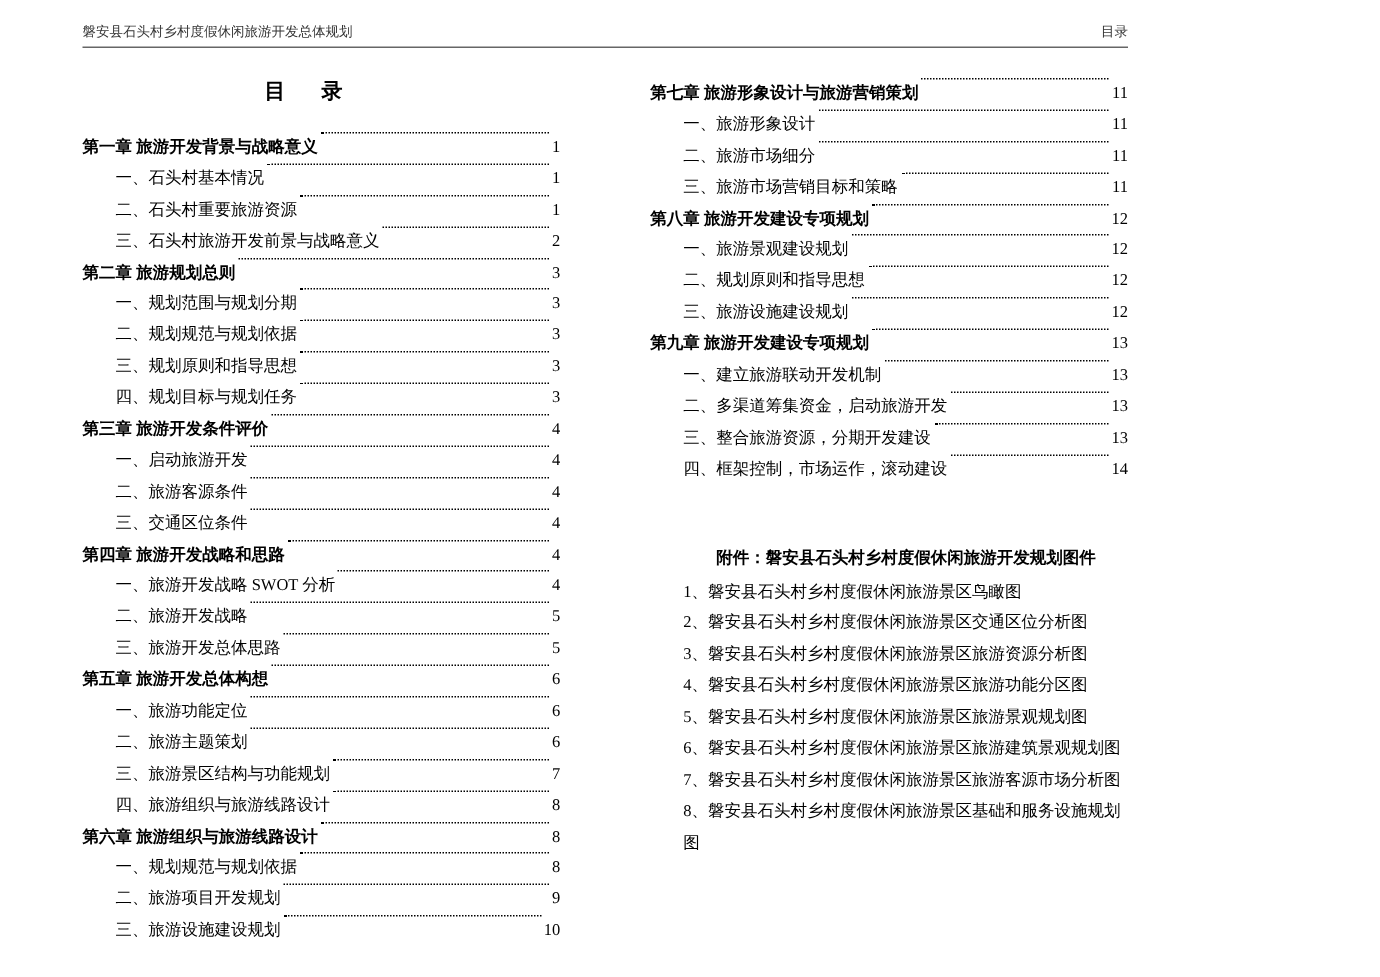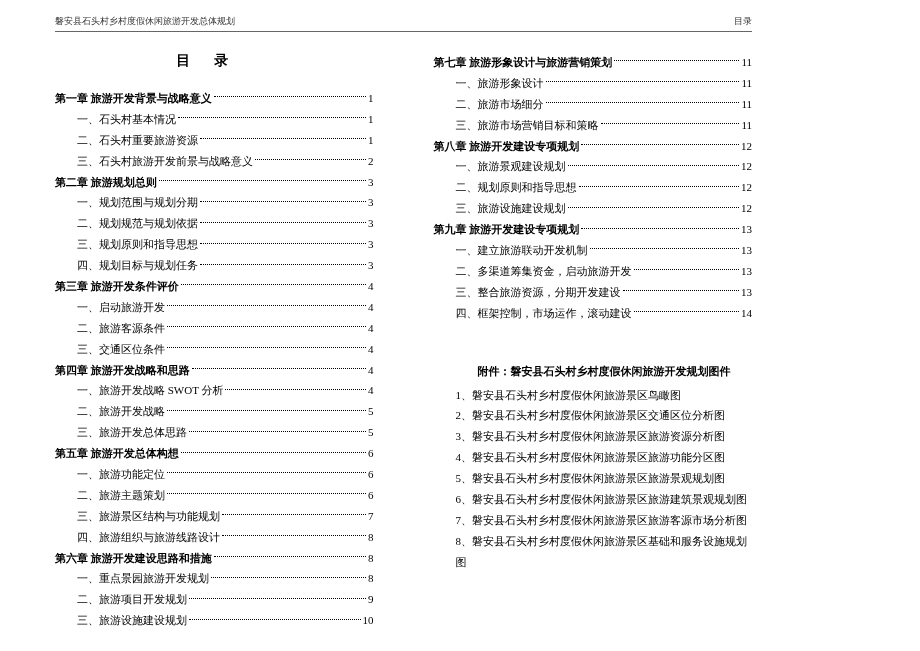--- a/index.html
+++ b/index.html
@@ -36,21 +36,21 @@
   }
   .toc-title {
     text-align: center;
     font-weight: bold;
     font-size: 14px;
     letter-spacing: 24px;
     margin-bottom: 18px;
   }
   .toc-line {
     display: flex;
-    align-items: center;
+    align-items: flex-start;
     line-height: 1.9;
     white-space: nowrap;
   }
   .toc-line .label { flex: 0 0 auto; }
   .toc-line.chapter .label { font-weight: bold; }
   .toc-line.sub .label { padding-left: 22px; font-weight: normal; }
   .dots {
     flex: 1 1 auto;
     border-bottom: 1px dotted #000;
     margin: 0 2px 3px 2px;
@@ -186,26 +186,26 @@
             <span class="label">三、旅游景区结构与功能规划</span>
             <span class="dots"></span>
             <span class="pg">7</span>
           </div>
           <div class="toc-line sub">
             <span class="label">四、旅游组织与旅游线路设计</span>
             <span class="dots"></span>
             <span class="pg">8</span>
           </div>
           <div class="toc-line chapter">
-            <span class="label">第六章  旅游开发建设思路和措施</span>
+            <span class="label">第六章  旅游组织与旅游线路设计</span>
             <span class="dots"></span>
             <span class="pg">8</span>
           </div>
           <div class="toc-line sub">
-            <span class="label">一、重点景园旅游开发规划</span>
+            <span class="label">一、规划规范与规划依据</span>
             <span class="dots"></span>
             <span class="pg">8</span>
           </div>
           <div class="toc-line sub">
             <span class="label">二、旅游项目开发规划</span>
             <span class="dots"></span>
             <span class="pg">9</span>
           </div>
           <div class="toc-line sub">
             <span class="label">三、旅游设施建设规划</span>

